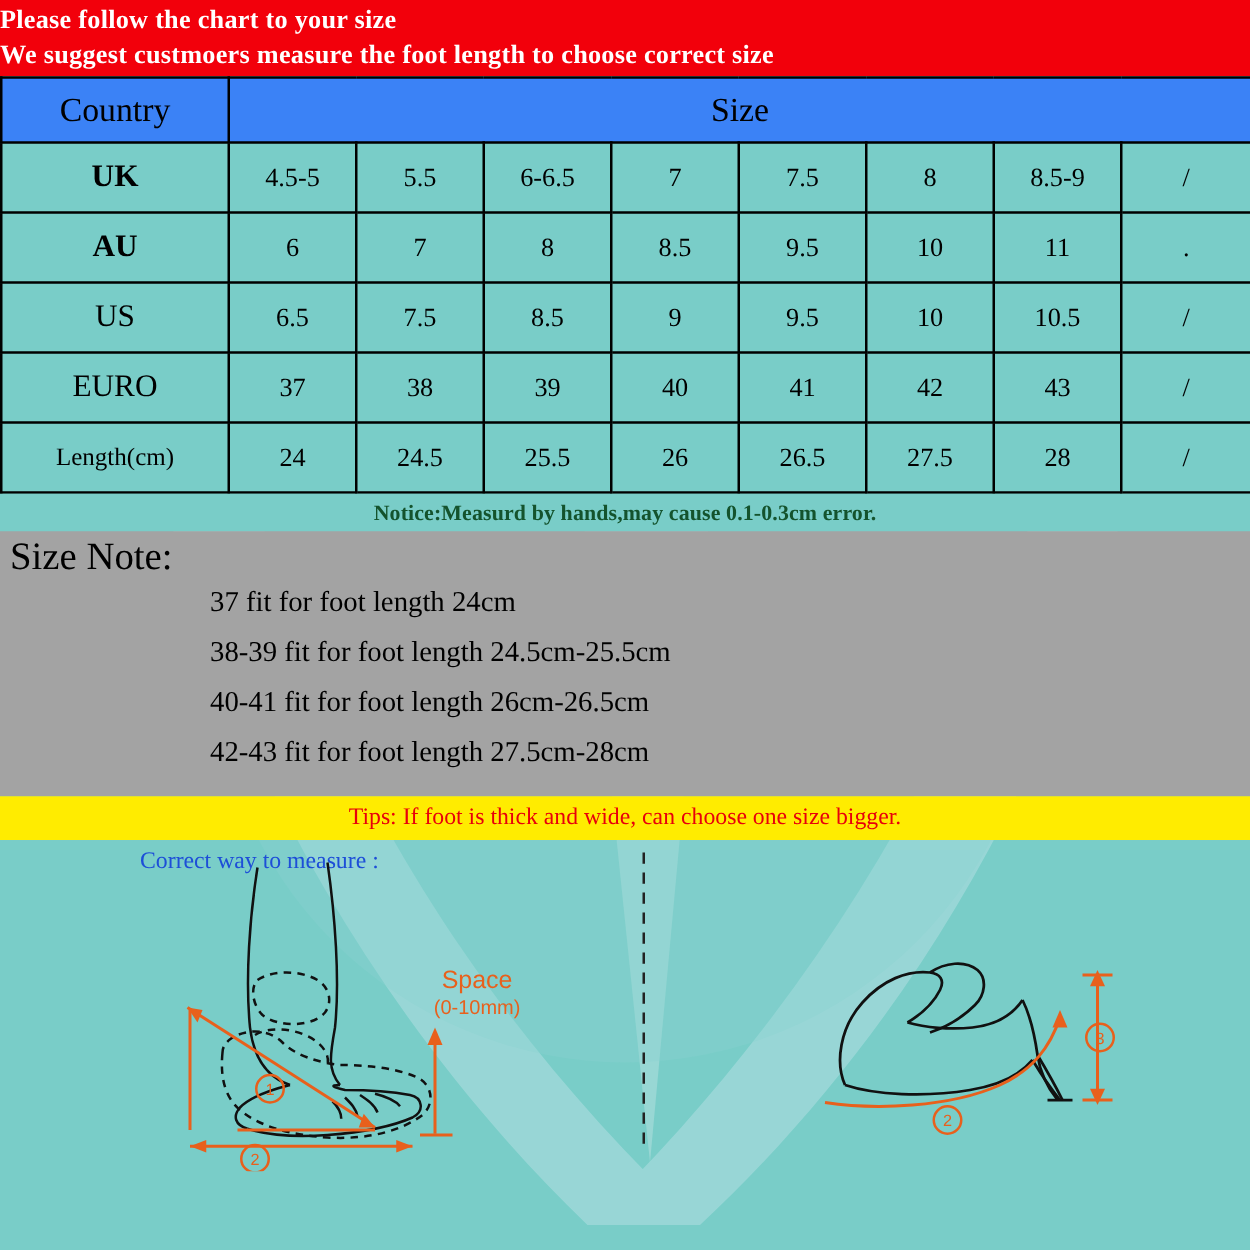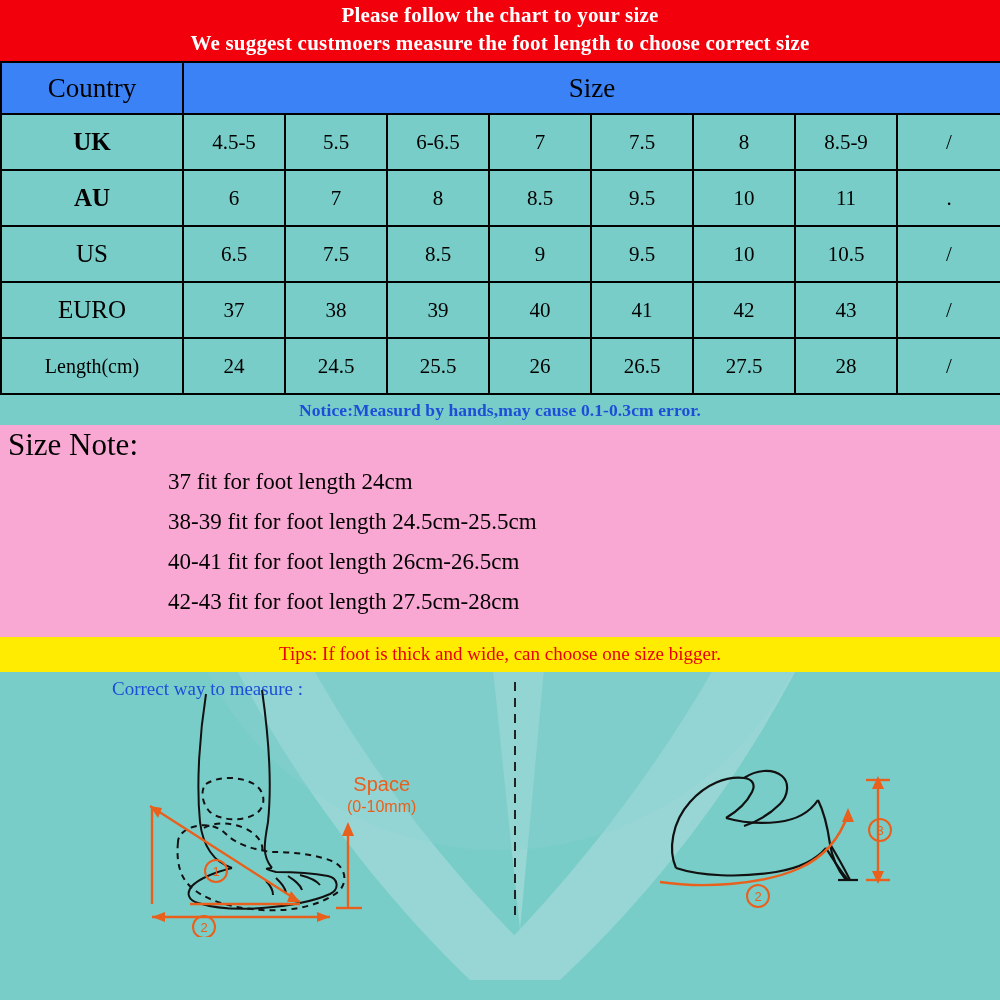--- a/index.html
+++ b/index.html
@@ -30,21 +30,21 @@
     z-index: 0;
     pointer-events: none;
   }
 
   .layer { position: relative; z-index: 2; }
 
   
   .banner {
     background: #f2000b;
     color: #ffffff;
-    text-align: center;
+    text-align: left;
     font-weight: bold;
     padding: 2px 0 4px 0;
     line-height: 1.32;
     font-size: 21px;
     font-family: "Liberation Serif", serif;
   }
   .banner .l1 { font-size: 21px; letter-spacing: .2px;}
   .banner .l2 { font-size: 21px; letter-spacing: .2px;}
 
   
@@ -77,29 +77,29 @@
   }
   .r-label.small { font-size: 20px; }
   .r-label.nb { font-weight: normal; }
   tr.data td { height: 52px; font-size: 25px; }
   tr.data td.val { font-size: 21px; }
 
   .notice {
     text-align: center;
     font-weight: bold;
     font-size: 17.5px;
-    color: #1d4ed8;
+    color: #14532d;
     padding: 5px 0 4px 0;
     background: #79cdc8;
     letter-spacing: .1px;
   }
 
   
   .size-note {
-    background: #f9a8d4;
+    background: #a3a3a3;
     padding: 2px 0 8px 0;
   }
   .size-note h2 {
     margin: 0 0 6px 8px;
     font-size: 31px;
     font-weight: normal;
     color: #000;
     font-family: "Liberation Serif", serif;
   }
   .size-note ul {

